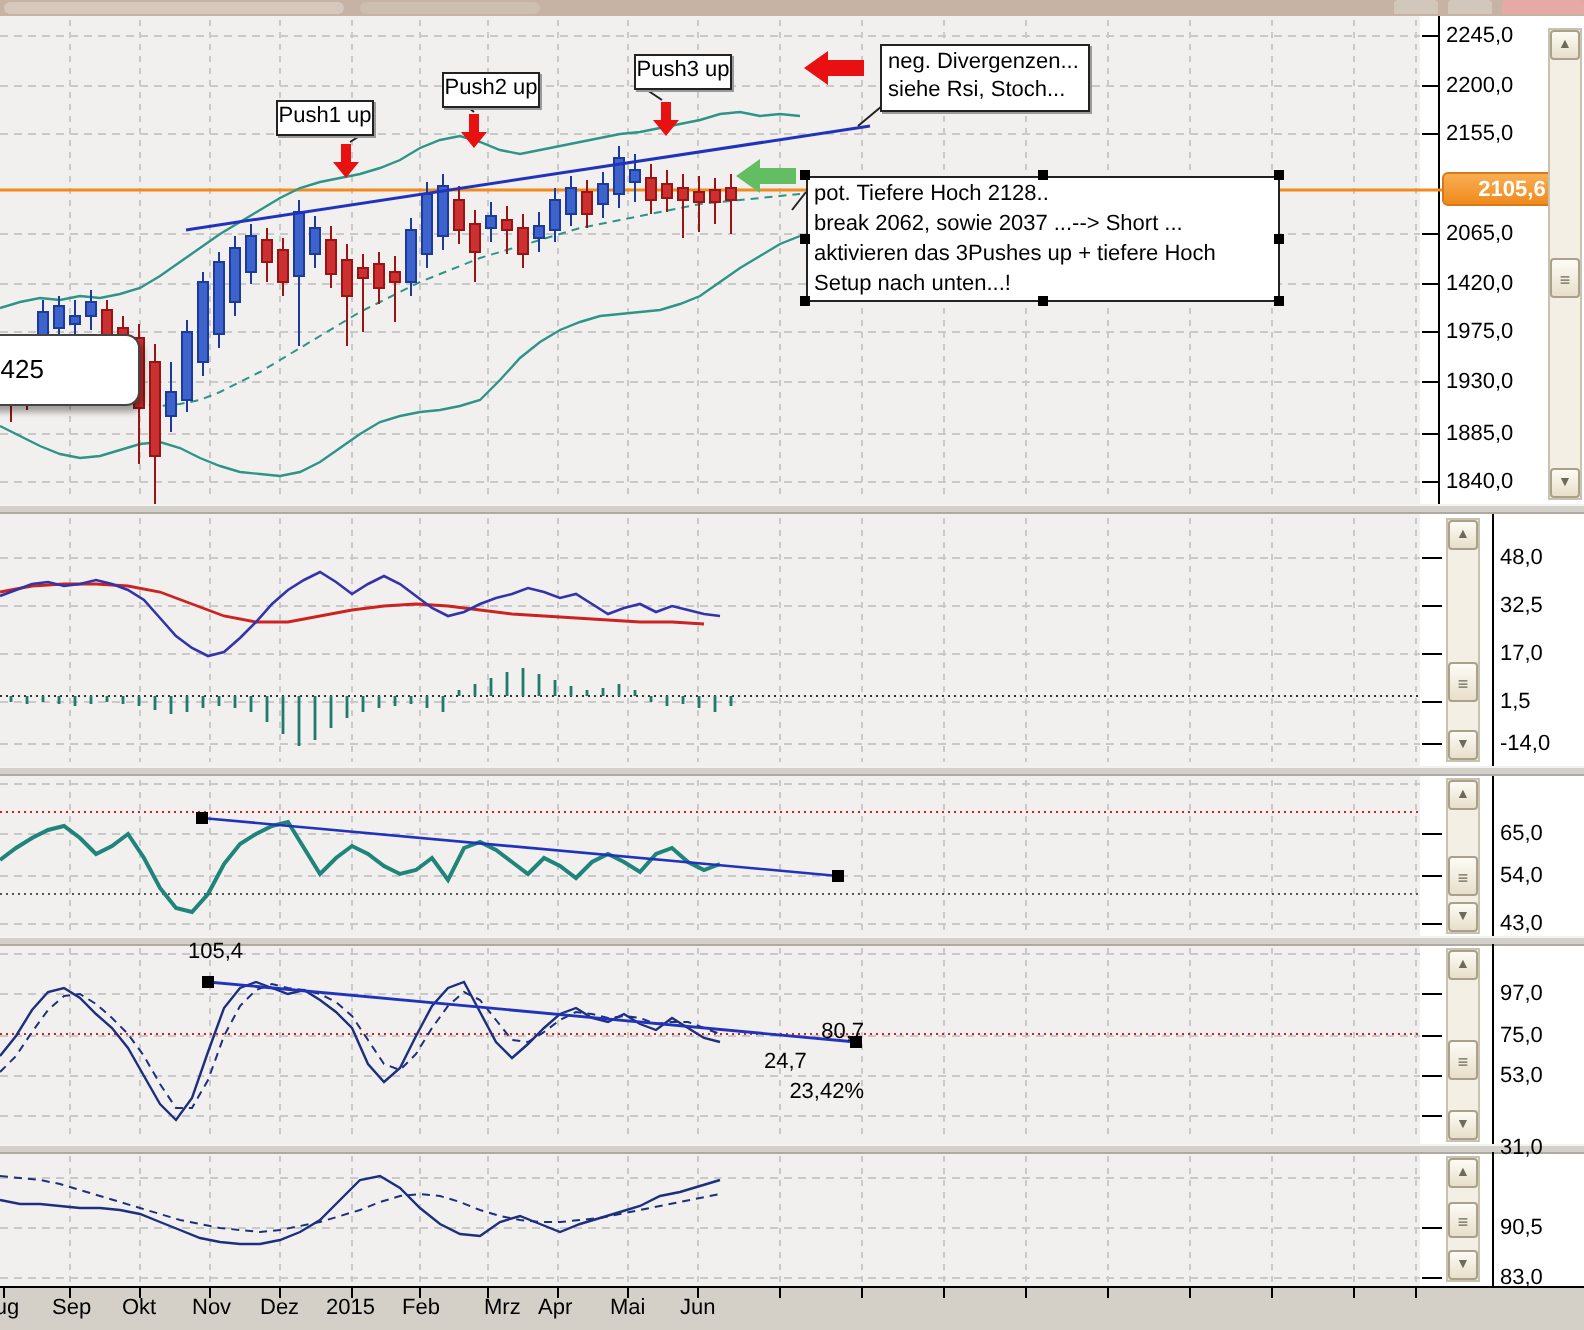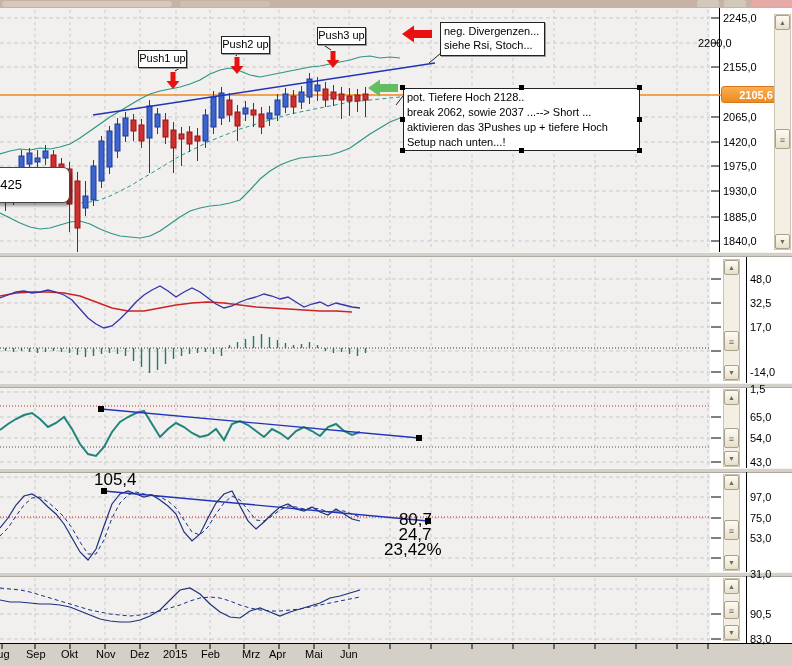--- a/index.html
+++ b/index.html
@@ -18,21 +18,21 @@
   .timeaxis{left:0;top:643px;width:792px;height:22px;background:#d4d0c8;border-top:1px solid #000;box-sizing:border-box;}
   svg.cv{left:0;top:0;}
   
   .ax{position:absolute;font-size:11px;color:#000;transform:translateY(-50%);white-space:nowrap;}
   .tlabel{position:absolute;top:648px;font-size:11px;color:#000;white-space:nowrap;}
   .anno-box{position:absolute;background:#fff;border:1px solid #222;font-size:11px;
             text-align:center;line-height:15px;box-shadow:1px 1px 0 #9a9a9a;white-space:nowrap;}
   .note-box{position:absolute;background:#fff;border:1px solid #222;font-size:11px;line-height:15px;
             padding:1px 3px;white-space:nowrap;}
   .handle{position:absolute;width:5px;height:5px;background:#000;}
-  .flabel{position:absolute;font-size:17px;color:#000;white-space:nowrap;}
+  .flabel{position:absolute;font-size:11px;color:#000;white-space:nowrap;}
   .price-tag{position:absolute;left:721px;top:86px;width:70px;height:17px;border-radius:3px;
              background:linear-gradient(#f9ae54,#ef8a1c);border:1px solid #d9781a;color:#fff;
              font-size:11px;font-weight:bold;text-align:center;line-height:17px;box-sizing:border-box;}
   .callout{position:absolute;left:-22px;top:167px;width:92px;height:36px;background:#fff;
            border:1px solid #444;border-radius:7px;box-shadow:2px 3px 3px rgba(0,0,0,.35);
            font-size:13px;line-height:34px;padding-left:14px;box-sizing:border-box;overflow:hidden;}
   
   .sb{position:absolute;background:#f3efe4;border:1px solid #c9c2ae;box-sizing:border-box;}
   .sbb{position:absolute;left:0;width:100%;height:15px;background:linear-gradient(#fdfbf4,#e7dfca);
        border:1px solid #a9a18b;border-radius:2px;box-sizing:border-box;color:#6b6b5c;font-size:7px;
@@ -436,39 +436,39 @@
       <div class="handle" style="left: 637px; top: 85px;"></div>
       <div class="handle" style="left: 400px; top: 116.5px;"></div>
       <div class="handle" style="left: 637px; top: 116.5px;"></div>
       <div class="handle" style="left: 400px; top: 148px;"></div>
       <div class="handle" style="left: 518.5px; top: 148px;"></div>
       <div class="handle" style="left: 637px; top: 148px;"></div>
     </div>
 
   <div class="flabel" style="left:94px;top:470px;">105,4</div>
   <div class="flabel" style="left:398px;top:510px;width:34px;text-align:right;">80,7</div>
-  <div class="flabel" style="left:398px;top:525px;width:34px;text-align:center;">24,7</div>
+  <div class="flabel" style="left:382px;top:525px;width:34px;text-align:left;">24,7</div>
   <div class="flabel" style="left:384px;top:540px;width:48px;text-align:right;">23,42%</div>
 
   <div class="price-tag">2105,6</div>
 
   <div id="gen-labels">
       <div class="ax" style="left: 723px; top: 18px;">2245,0</div>
-      <div class="ax" style="left: 698px; top: 43px;">2200,0</div>
+      <div class="ax" style="left: 723px; top: 43px;">2200,0</div>
       <div class="ax" style="left: 723px; top: 67px;">2155,0</div>
       <div class="ax" style="left: 723px; top: 117px;">2065,0</div>
       <div class="ax" style="left: 723px; top: 142px;">1420,0</div>
       <div class="ax" style="left: 723px; top: 166px;">1975,0</div>
       <div class="ax" style="left: 723px; top: 191px;">1930,0</div>
       <div class="ax" style="left: 723px; top: 217px;">1885,0</div>
       <div class="ax" style="left: 723px; top: 241px;">1840,0</div>
       <div class="ax" style="left: 750px; top: 279px;">48,0</div>
       <div class="ax" style="left: 750px; top: 303px;">32,5</div>
       <div class="ax" style="left: 750px; top: 327px;">17,0</div>
-      <div class="ax" style="left: 750px; top: 351px; margin-top: 38px;">1,5</div>
+      <div class="ax" style="left: 750px; top: 351px;">1,5</div>
       <div class="ax" style="left: 750px; top: 372px;">-14,0</div>
       <div class="ax" style="left: 750px; top: 417px;">65,0</div>
       <div class="ax" style="left: 750px; top: 438px;">54,0</div>
       <div class="ax" style="left: 750px; top: 462px;">43,0</div>
       <div class="ax" style="left: 750px; top: 497px;">97,0</div>
       <div class="ax" style="left: 750px; top: 518px;">75,0</div>
       <div class="ax" style="left: 750px; top: 538px;">53,0</div>
       <div class="ax" style="left: 750px; top: 558px; margin-top: 16px;">31,0</div>
       <div class="ax" style="left: 750px; top: 614px;">90,5</div>
       <div class="ax" style="left: 750px; top: 639px;">83,0</div>

